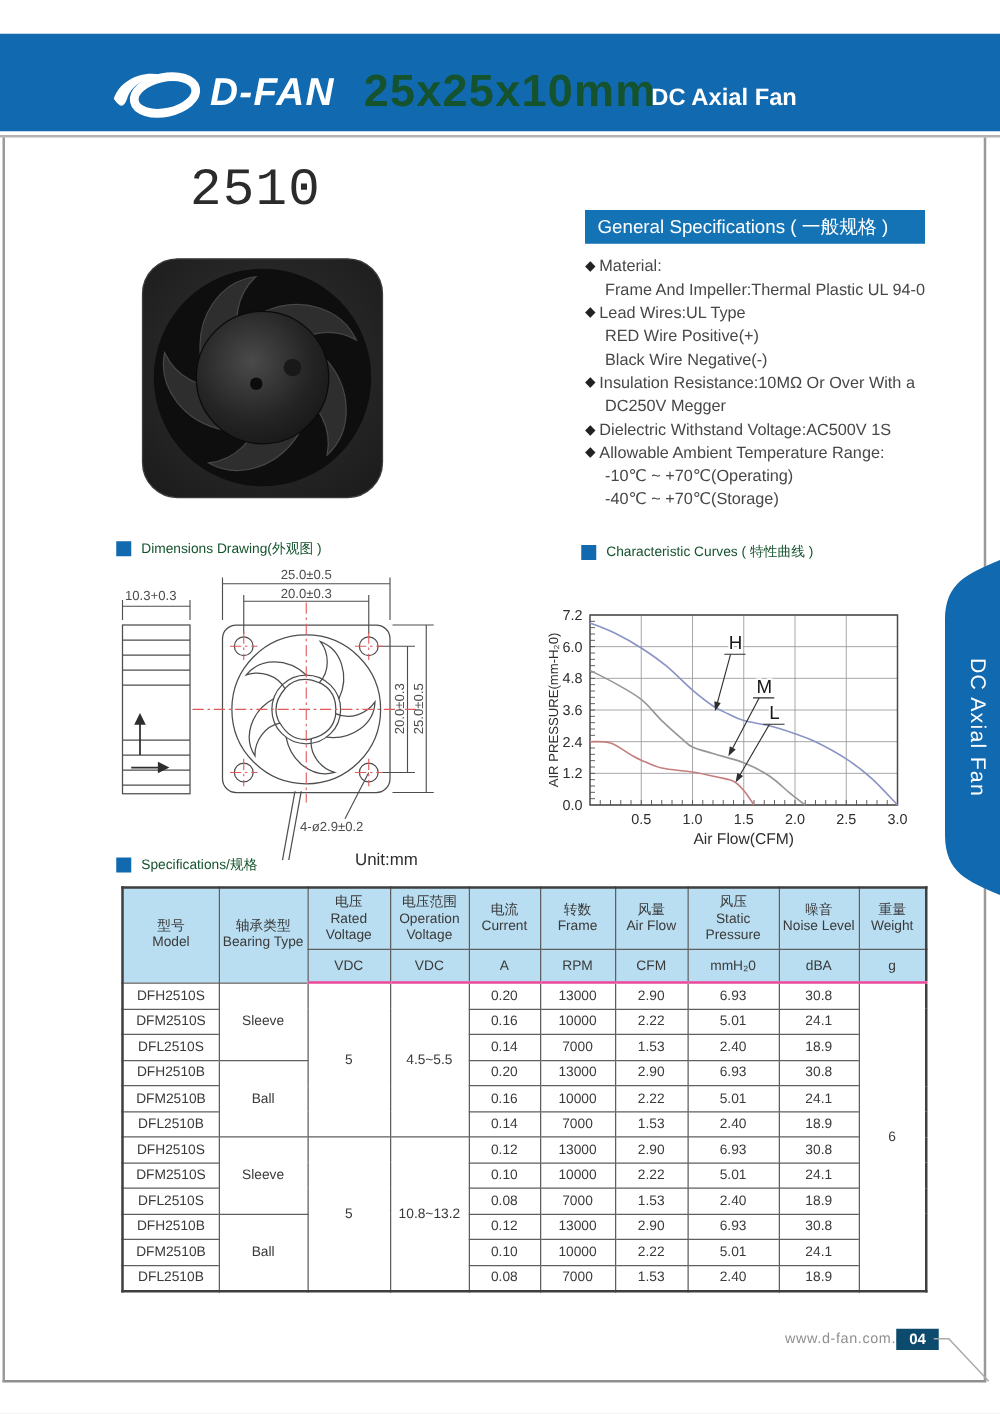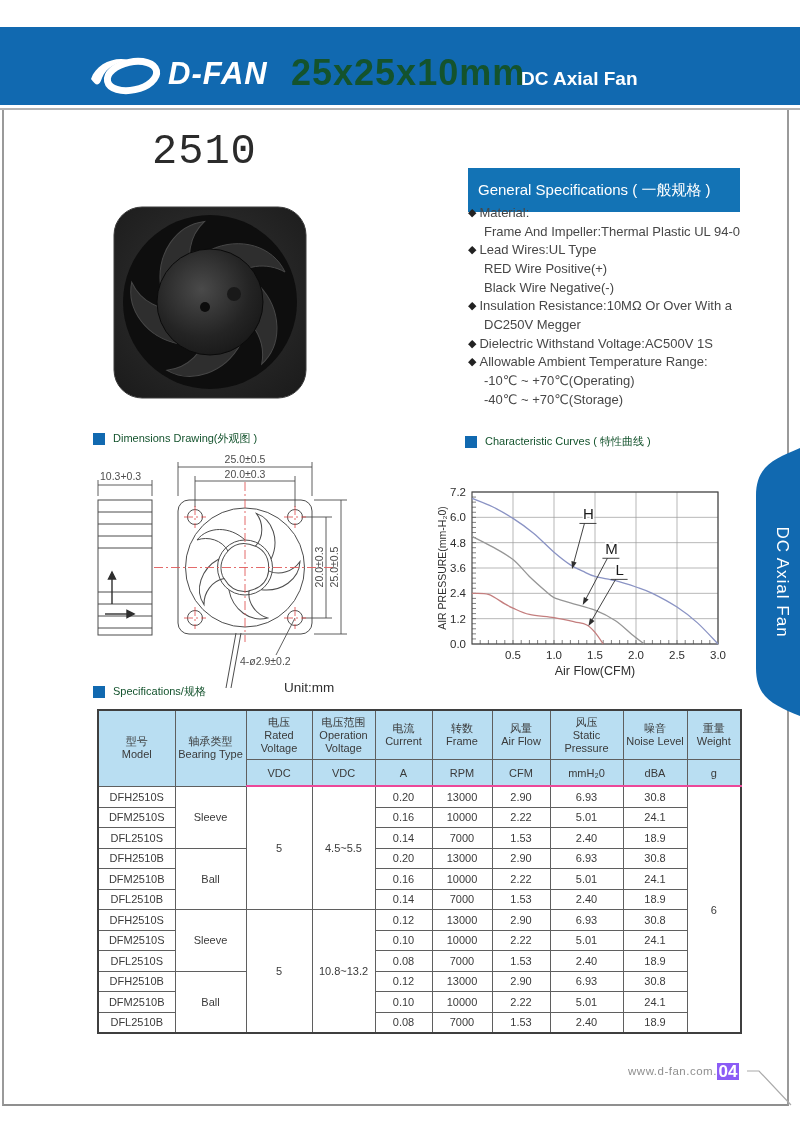--- a/index.html
+++ b/index.html
@@ -13,21 +13,21 @@
   .page-title{left:291px;top:52px;color:#14532d;font-size:36px;font-weight:bold;letter-spacing:1px;}
   .page-subtitle{left:521px;top:68px;color:#fff;font-size:19px;font-weight:bold;}
   .hairline{left:0;top:108px;width:800px;height:2px;background:#b3b3b3;}
 
   
   .frame{left:2px;top:110px;width:787px;height:996px;border-left:2px solid #9a9a9a;
          border-right:2px solid #9a9a9a;border-bottom:2px solid #8f8f8f;box-sizing:border-box;}
 
   .model-number{left:152px;top:128px;font-size:42px;color:#2b2b2b;letter-spacing:1px;font-family:Liberation Mono, monospace;}
 
-  .sec-bar{left:468px;top:168px;width:272px;height:44px;background:#1373b5;color:#fff;
+  .sec-bar{left:468px;top:168px;width:272px;height:27px;background:#1373b5;color:#fff;
            font-size:15px;display:flex;align-items:center;padding-left:10px;box-sizing:border-box;}
 
   .spec-list{left:468px;top:203px;width:305px;}
   .spec-line{font-size:13px;color:#474747;height:18.7px;display:flex;align-items:center;white-space:nowrap;}
   .spec-line .diamond{font-size:11px;color:#222;margin-right:3px;}
   .spec-line.indent{padding-left:16px;}
 
   .sec-heading{display:flex;align-items:center;font-size:11px;color:#14532d;}
   .sec-heading .sq{width:12px;height:12px;background:#1169b0;margin-right:8px;flex:0 0 auto;}
 
@@ -39,21 +39,21 @@
   .spec-table thead tr:first-child th{height:48px;}
   .spec-table thead tr:last-child th{height:25px;border-bottom:2px solid #ec4899;}
   .spec-table tbody td{height:19.5px;}
   .th-cn,.th-en{font-size:11px;line-height:13px;}
 
   
   .side-tab{left:750px;top:446px;width:50px;height:272px;}
 
   
   .website{left:575px;top:1065px;width:155px;text-align:right;font-size:11.5px;color:#8f8f8f;letter-spacing:.5px;}
-  .page-badge{left:717px;top:1063px;width:22px;height:17px;background:#8b5cf6;color:#fff;font-size:17px;
+  .page-badge{left:717px;top:1063px;width:34px;height:17px;background:#0c4a6e;color:#fff;font-size:12px;
               font-weight:bold;text-align:center;line-height:17px;}
   svg text{font-family:"Liberation Sans","DejaVu Sans",sans-serif;}
 </style>
 </head>
 <body>
 
 <div class="page">
 
   <div class="abs header-bar"></div>
   <svg class="abs" style="left:88px;top:52px" width="76" height="48" viewBox="0 0 76 48">

